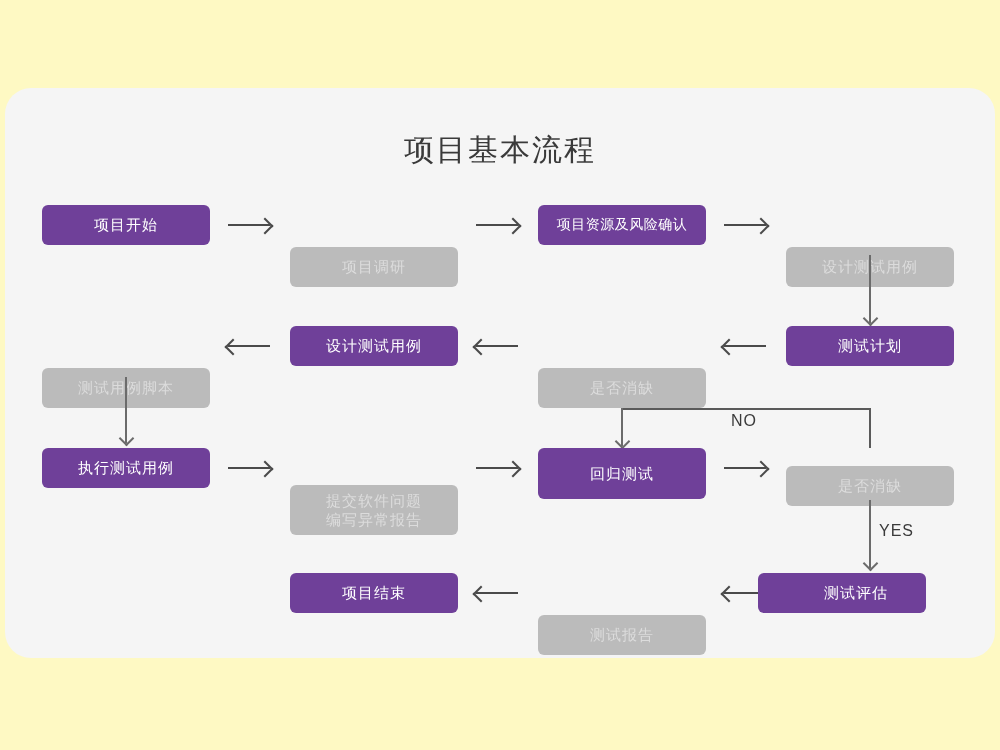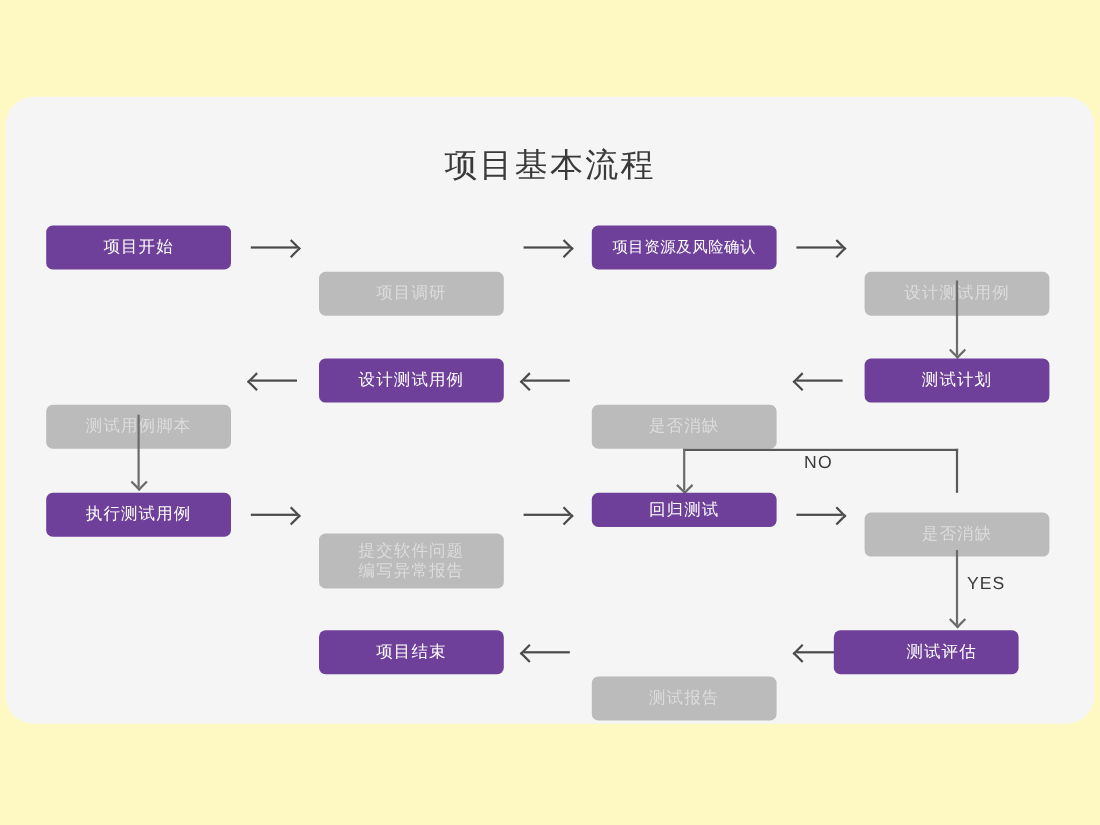--- a/index.html
+++ b/index.html
@@ -163,21 +163,21 @@
 
   <div class="node purple" style="left:42px; top:448px; width:168px; height:40px;">执行测试用例</div>
 
   <div class="arrow-h right" style="left:228px; top:467px; width:42px;"></div>
 
   <div class="node gray" style="left:290px; top:443px; width:168px; height:50px;">提交软件问题
 编写异常报告</div>
 
   <div class="arrow-h right" style="left:476px; top:467px; width:42px;"></div>
 
-  <div class="node purple" style="left:538px; top:448px; width:168px; height:31px;">回归测试</div>
+  <div class="node purple" style="left:538px; top:448px; width:168px; height:51px;">回归测试</div>
 
   <div class="arrow-h right" style="left:724px; top:467px; width:42px;"></div>
 
   <div class="node gray" style="left:786px; top:424px; width:168px; height:40px;">是否消缺</div>
 
   <div class="arrow-v" style="left:869px; top:500px; width:2px; height:68px;"></div>
   <div class="edge-label" style="left:879px; top:522px;">YES</div>
 
   <div class="node purple" style="left:290px; top:573px; width:168px; height:40px;">项目结束</div>
 

